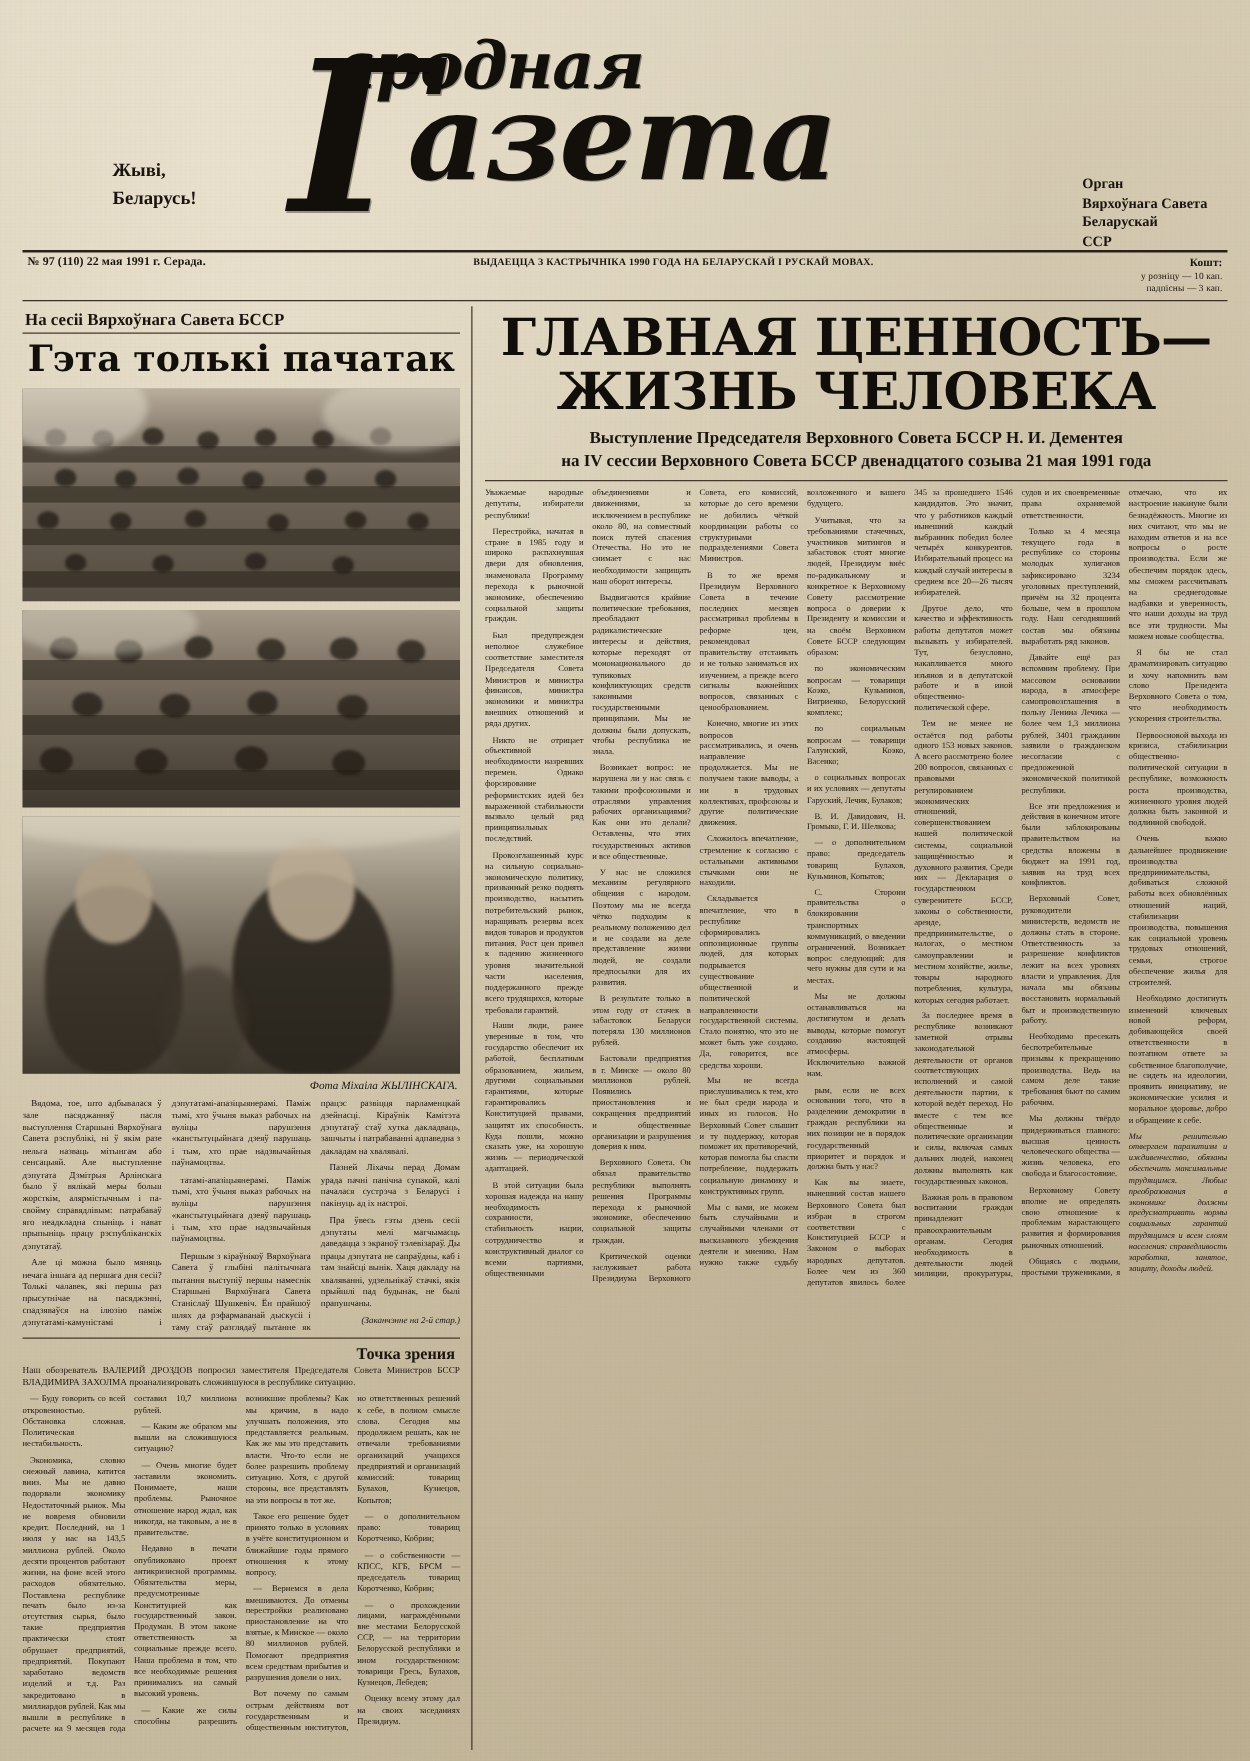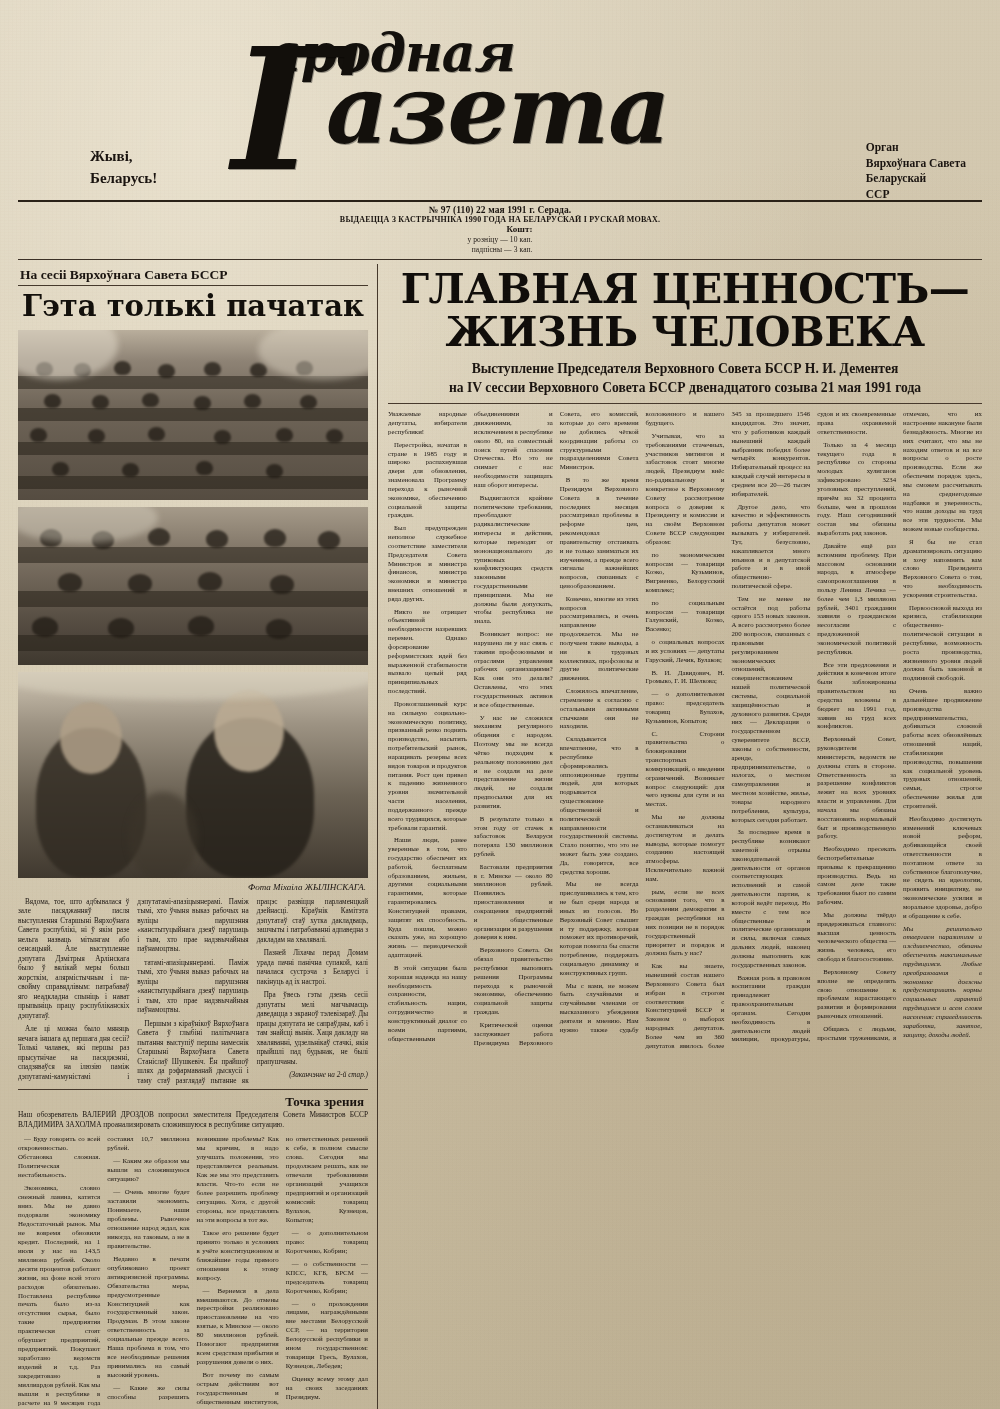--- a/index.html
+++ b/index.html
@@ -72,21 +72,21 @@
     top: -6px;
     font-size: 168px;
     line-height: 1;
     font-weight: bold;
     font-style: italic;
     color: #120f0b;
   }
   .slogan {
     position: absolute;
     left: 72px;
-    top: 146px;
+    top: 127px;
     font-family: "Liberation Serif", serif;
     font-weight: bold;
     font-size: 15px;
     line-height: 1.45;
     color: #1a1410;
   }
   .organ {
     position: absolute;
     right: 16px;
     top: 140px;
@@ -101,27 +101,26 @@
     border-top: 2.5px solid #2a2218;
     margin: 2px 0 0 0;
   }
   .rule-thin {
     border-top: 1px solid #3a3026;
     margin: 2px 0 0 0;
   }
   .issueline {
     display: flex;
     justify-content: space-between;
-    align-items: center;
+    align-items: flex-start;
     font-family: "Liberation Serif", serif;
     font-size: 9.5px;
     font-weight: bold;
     padding: 3px 4px 3px 4px;
     letter-spacing: 0.1px;
-    flex-direction: column;
   }
   .issueline .mid {
     font-size: 8px;
     letter-spacing: 0.2px;
   }
   .issueline .right {
     text-align: right;
     font-size: 7.5px;
     line-height: 1.25;
     font-weight: normal;

